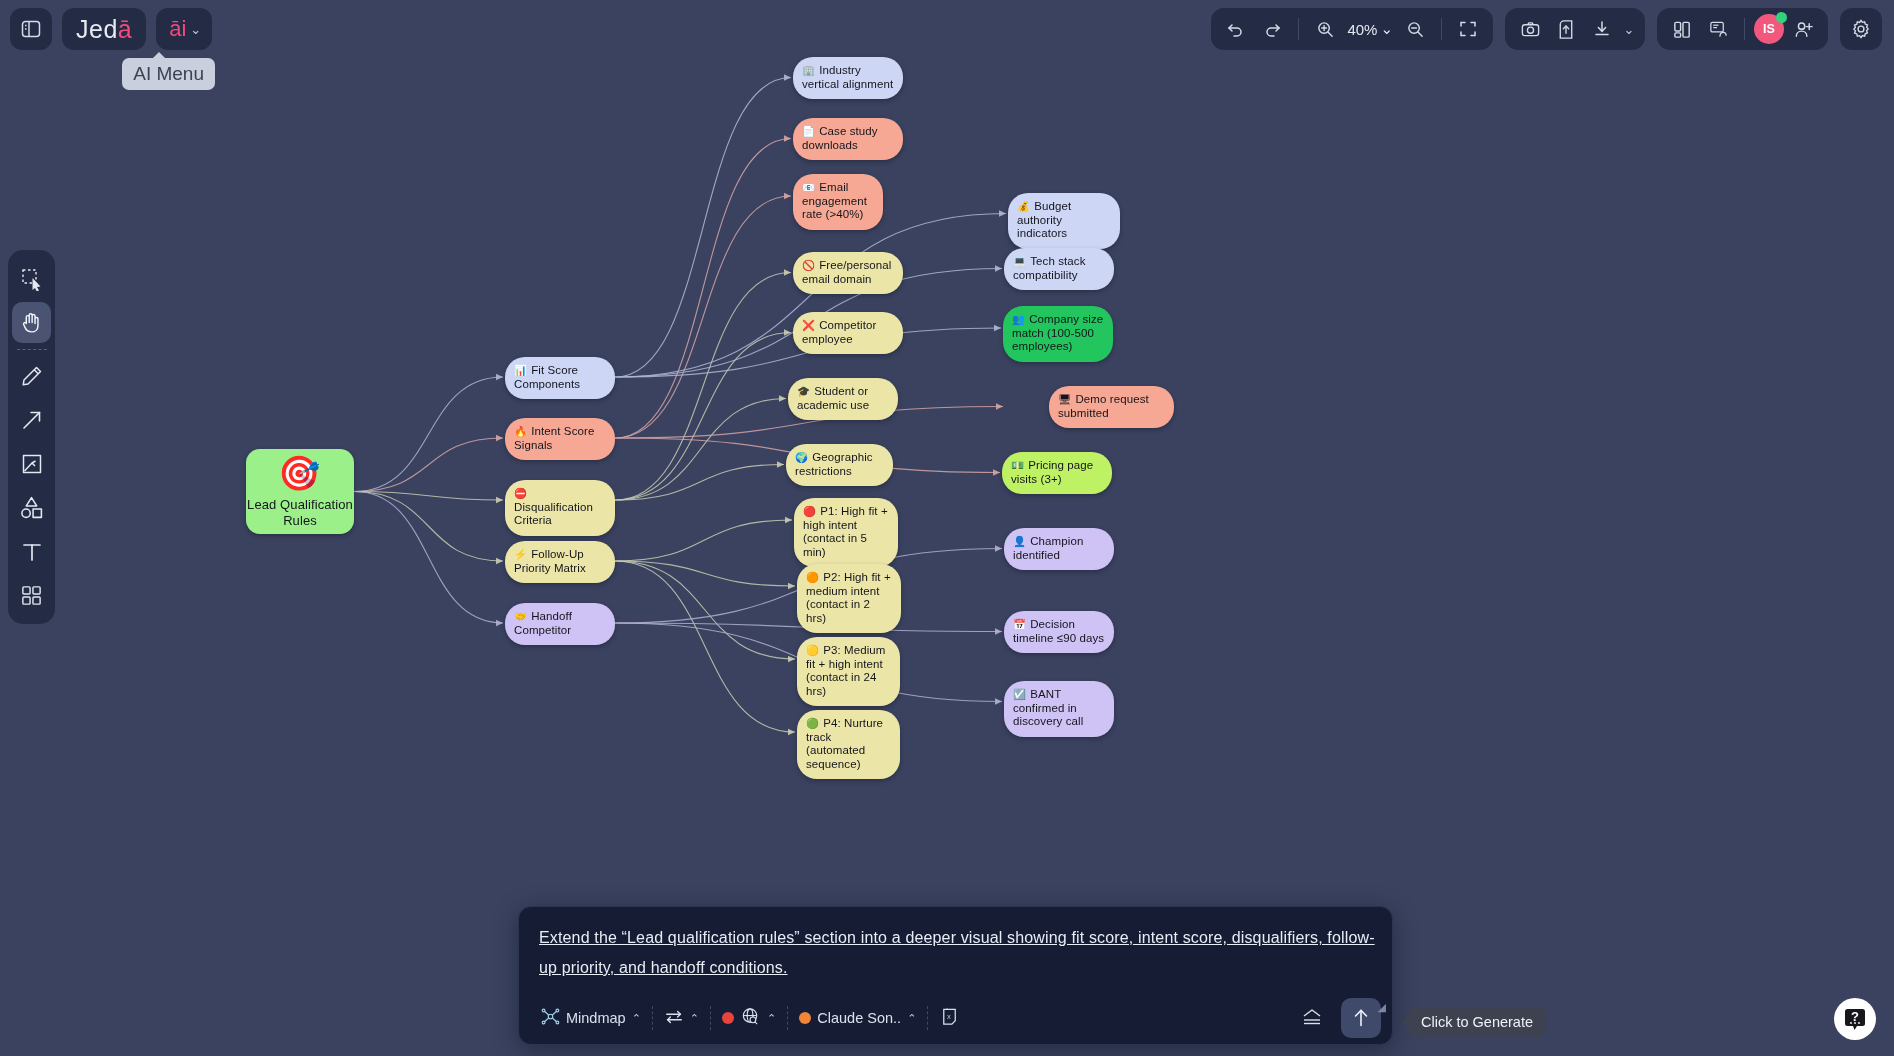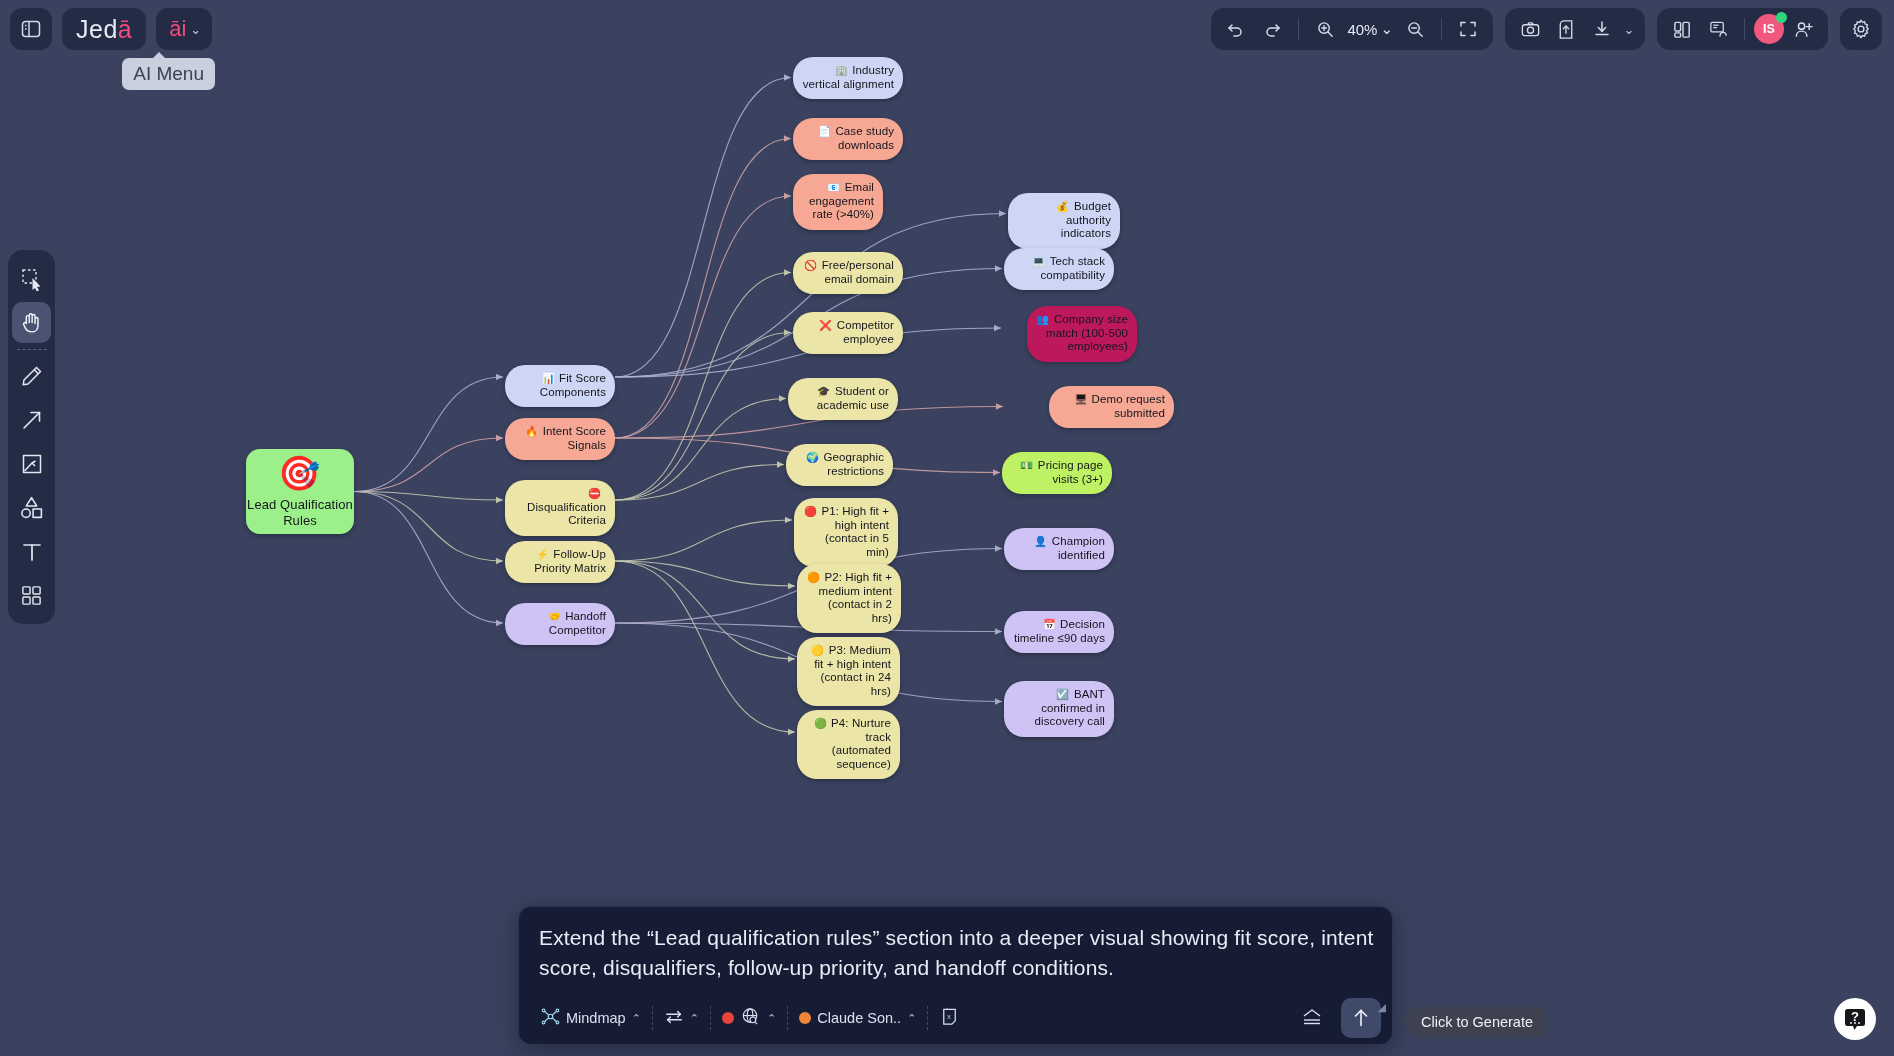--- a/index.html
+++ b/index.html
@@ -17,21 +17,20 @@
 
   .node {
     position: absolute;
     border-radius: 20px;
     padding: 7px 9px 8px 9px;
     font-size: 11.5px;
     line-height: 13.6px;
     color: #14151c;
     box-shadow: 0 2px 5px rgba(0,0,0,.28);
     letter-spacing: .1px;
-    text-align: right;
   }
   .node .emoji { font-size: 10.5px; margin-right: 4px; }
   .node.root {
     border-radius: 14px;
     padding: 0;
     display: flex; flex-direction: column;
     align-items: center; justify-content: center;
     text-align: center;
     font-size: 13px; line-height: 16px;
   }
@@ -98,22 +97,23 @@
 
   
   #promptbar {
     position: absolute; left: 518px; top: 906px; width: 875px; height: 139px;
     background: #151c33; border: 1px solid #2b3553; border-radius: 13px;
     box-shadow: 0 5px 24px rgba(0,0,0,.35);
     display: flex; flex-direction: column;
   }
   #prompt-text {
     flex: 1; padding: 16px 16px 6px 20px; color: #e9edf6;
-    font-size: 21px; line-height: 30px; outline: none; letter-spacing: .15px;
+    font-size: 16px; line-height: 30px; outline: none; letter-spacing: .15px;
     overflow: hidden;
+    text-decoration: underline;
   }
   #prompt-tools {
     height: 52px; display: flex; align-items: center; padding: 0 11px; gap: 0;
     color: #dbe1ee;
     text-align: center;
   }
   .pchip { display: flex; align-items: center; gap: 6px; font-size: 14.5px; padding: 0 11px; cursor: pointer; }
   .pchip .car { font-size: 11px; color: #c3cada; }
   .psep { width: 1px; height: 24px; border-left: 1px dashed #3e4867; }
   .dotm { width: 12px; height: 12px; border-radius: 50%; }
@@ -193,39 +193,39 @@
         <path d="M615,623 C827.85,623 789.15,631.5 1002,631.5" stroke="#b2b0cf" stroke-width="1.1" fill="none" opacity="0.85"></path>
         <path d="M995,628.3 L1002,631.5 L995,634.7 Z" fill="#b2b0cf" opacity="0.9"></path>
         <path d="M615,623 C827.85,623 789.15,701.5 1002,701.5" stroke="#b2b0cf" stroke-width="1.1" fill="none" opacity="0.85"></path>
         <path d="M995,698.3 L1002,701.5 L995,704.7 Z" fill="#b2b0cf" opacity="0.9"></path>
       </svg>
     <div id="nodes">
         <div class="node root" style="left: 246px; top: 449px; width: 108px; min-height: 85px; background: rgb(156, 240, 138);">
           <span class="bigemoji">🎯</span>
           <span>Lead Qualification Rules</span>
         </div>
-        <div class="node" style="left: 505px; top: 357px; width: 110px; min-height: 40px; background: rgb(205, 215, 245); margin-top: 8px;"><span class="emoji">📊</span><span>Fit Score Components</span></div>
+        <div class="node" style="left: 505px; top: 357px; width: 110px; min-height: 40px; background: rgb(205, 215, 245);"><span class="emoji">📊</span><span>Fit Score Components</span></div>
         <div class="node" style="left: 505px; top: 418px; width: 110px; min-height: 40px; background: rgb(246, 168, 148);"><span class="emoji">🔥</span><span>Intent Score Signals</span></div>
         <div class="node" style="left: 505px; top: 480px; width: 110px; min-height: 40px; background: rgb(236, 229, 168);"><span class="emoji">⛔</span><span>Disqualification Criteria</span></div>
         <div class="node" style="left: 505px; top: 541px; width: 110px; min-height: 40px; background: rgb(236, 229, 168);"><span class="emoji">⚡</span><span>Follow-Up Priority Matrix</span></div>
         <div class="node" style="left: 505px; top: 603px; width: 110px; min-height: 40px; background: rgb(207, 194, 245);"><span class="emoji">🤝</span><span>Handoff Competitor</span></div>
         <div class="node" style="left: 793px; top: 57px; width: 110px; min-height: 41px; background: rgb(205, 215, 245);"><span class="emoji">🏢</span><span>Industry vertical alignment</span></div>
         <div class="node" style="left: 793px; top: 118px; width: 110px; min-height: 41px; background: rgb(246, 168, 148);"><span class="emoji">📄</span><span>Case study downloads</span></div>
         <div class="node" style="left: 793px; top: 174px; width: 90px; min-height: 52px; background: rgb(246, 168, 148);"><span class="emoji">📧</span><span>Email engagement rate (&gt;40%)</span></div>
         <div class="node" style="left: 793px; top: 252px; width: 110px; min-height: 41px; background: rgb(236, 229, 168);"><span class="emoji">🚫</span><span>Free/personal email domain</span></div>
         <div class="node" style="left: 793px; top: 312px; width: 110px; min-height: 41px; background: rgb(236, 229, 168);"><span class="emoji">❌</span><span>Competitor employee</span></div>
         <div class="node" style="left: 788px; top: 378px; width: 110px; min-height: 41px; background: rgb(236, 229, 168);"><span class="emoji">🎓</span><span>Student or academic use</span></div>
         <div class="node" style="left: 786px; top: 444px; width: 107px; min-height: 41px; background: rgb(236, 229, 168);"><span class="emoji">🌍</span><span>Geographic restrictions</span></div>
         <div class="node" style="left: 794px; top: 498px; width: 104px; min-height: 53px; background: rgb(236, 229, 168);"><span class="emoji">🔴</span><span>P1: High fit + high intent (contact in 5 min)</span></div>
         <div class="node" style="left: 797px; top: 564px; width: 104px; min-height: 53px; background: rgb(236, 229, 168);"><span class="emoji">🟠</span><span>P2: High fit + medium intent (contact in 2 hrs)</span></div>
         <div class="node" style="left: 797px; top: 637px; width: 103px; min-height: 53px; background: rgb(236, 229, 168);"><span class="emoji">🟡</span><span>P3: Medium fit + high intent (contact in 24 hrs)</span></div>
         <div class="node" style="left: 797px; top: 710px; width: 103px; min-height: 53px; background: rgb(236, 229, 168);"><span class="emoji">🟢</span><span>P4: Nurture track (automated sequence)</span></div>
         <div class="node" style="left: 1008px; top: 193px; width: 112px; min-height: 41px; background: rgb(205, 215, 245);"><span class="emoji">💰</span><span>Budget authority indicators</span></div>
         <div class="node" style="left: 1004px; top: 248px; width: 110px; min-height: 41px; background: rgb(205, 215, 245);"><span class="emoji">💻</span><span>Tech stack compatibility</span></div>
-        <div class="node" style="left: 1003px; top: 306px; width: 110px; min-height: 52px; background: #be185d; margin-left: 24px;"><span class="emoji">👥</span><span>Company size match (100-500 employees)</span></div>
+        <div class="node" style="left: 1003px; top: 306px; width: 110px; min-height: 52px; background: #22c55e;"><span class="emoji">👥</span><span>Company size match (100-500 employees)</span></div>
         <div class="node" style="left: 1049px; top: 386px; width: 125px; min-height: 41px; background: rgb(246, 168, 148);"><span class="emoji">🖥</span><span>Demo request submitted</span></div>
         <div class="node" style="left: 1002px; top: 452px; width: 110px; min-height: 41px; background: #bef264;"><span class="emoji">💵</span><span>Pricing page visits (3+)</span></div>
         <div class="node" style="left: 1004px; top: 528px; width: 110px; min-height: 41px; background: rgb(207, 194, 245);"><span class="emoji">👤</span><span>Champion identified</span></div>
         <div class="node" style="left: 1004px; top: 611px; width: 110px; min-height: 41px; background: rgb(207, 194, 245);"><span class="emoji">📅</span><span>Decision timeline ≤90 days</span></div>
         <div class="node" style="left: 1004px; top: 681px; width: 110px; min-height: 41px; background: rgb(207, 194, 245);"><span class="emoji">☑️</span><span>BANT confirmed in discovery call</span></div>
       </div>
   </div>
 
   <div class="topbar-left">
     <div class="tb-btn sq">

